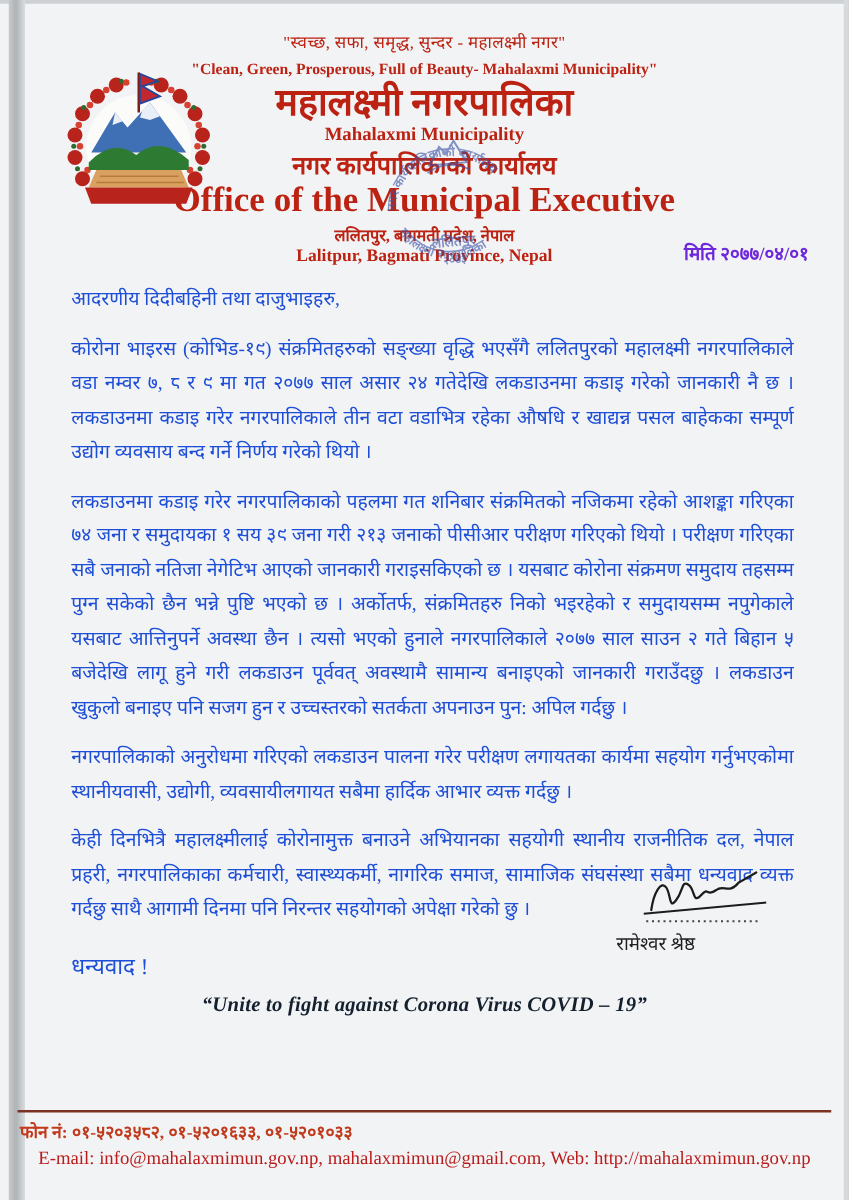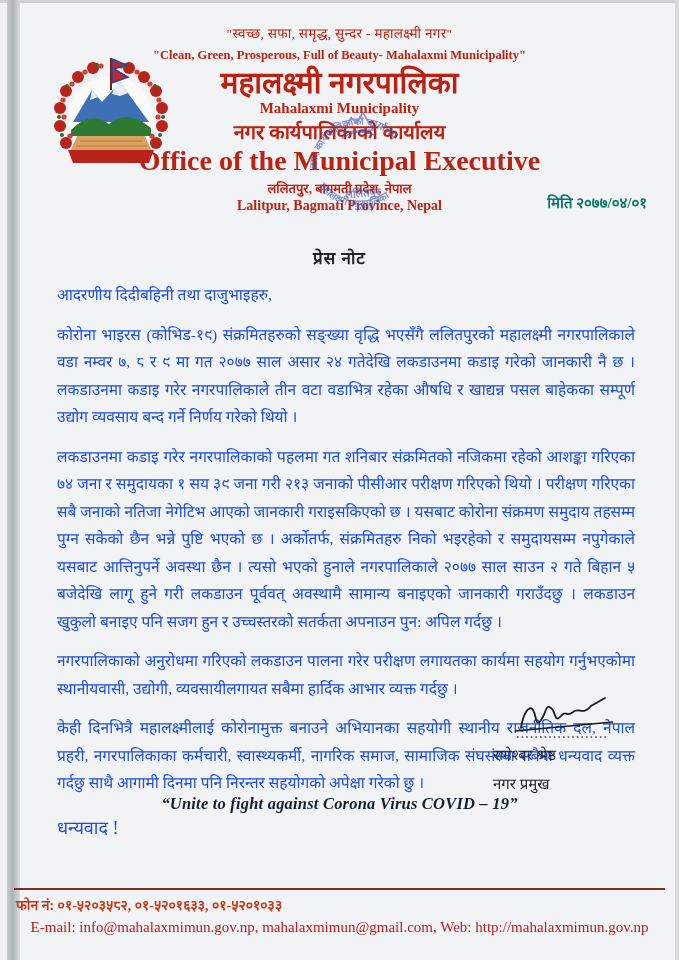--- a/index.html
+++ b/index.html
@@ -28,21 +28,21 @@
   .addr-np   { font-size:13px;  font-weight:bold; margin-top:2px; }
   .addr-en   { font-size:14px;  font-weight:bold; margin-top:1px; }
 
   .logo { position:absolute; left:50px; top:56px; width:122px; height:116px; }
   .stamp {
     position:absolute; left:293px; top:101px; width:134px; height:120px;
     opacity:.62; transform:rotate(-5deg); pointer-events:none;
   }
   .date-line {
     position:absolute; right:32px; top:192px;
-    font-size:15px; color:#0f766e; font-weight:bold;
+    font-size:15px; color:#6d28d9; font-weight:bold;
   }
 
   
   .press-title { text-align:center; font-weight:bold; font-size:17px; color:#232323; margin-top:32px; letter-spacing:1px; }
   .content { padding:0 44px 0 57px; font-size:15.5px; line-height:27.5px; color:#1d4ed8; }
   .salutation { margin-top:12px; }
   .para { margin-top:12px; text-align:justify; }
   .thanks { text-align:left; margin-top:18px; font-size:18px; }
 
   
@@ -158,39 +158,37 @@
 
       <path d="M53 30 L62 16 L67 22 L74 12 L83 30 Z" fill="none" stroke-width="1.6"></path>
       <path d="M51 36 Q67 26 85 36" fill="none" stroke-width="1.4"></path>
       <text x="67" y="96" font-size="11" font-weight="bold" text-anchor="middle" stroke="none">ललितपुर</text>
       <text x="67" y="110" font-size="9" font-weight="bold" text-anchor="middle" stroke="none">२०७३</text>
     </g>
   </svg>
 
   <div class="date-line">मिति २०७७/०४/०१</div>
 
-  <div class="press-title">प्रेस नोट</div>
 
   <div class="content">
     <div class="salutation">आदरणीय दिदीबहिनी तथा दाजुभाइहरु,</div>
     <p class="para">कोरोना भाइरस (कोभिड-१९) संक्रमितहरुको सङ्ख्या वृद्धि भएसँगै ललितपुरको महालक्ष्मी नगरपालिकाले वडा नम्वर ७, ८ र ९ मा गत २०७७ साल असार २४ गतेदेखि लकडाउनमा कडाइ गरेको जानकारी नै छ । लकडाउनमा कडाइ गरेर नगरपालिकाले तीन वटा वडाभित्र रहेका औषधि र खाद्यन्न पसल बाहेकका सम्पूर्ण उद्योग व्यवसाय बन्द गर्ने निर्णय गरेको थियो ।</p>
     <p class="para">लकडाउनमा कडाइ गरेर नगरपालिकाको पहलमा गत शनिबार संक्रमितको नजिकमा रहेको आशङ्का गरिएका ७४ जना र समुदायका १ सय ३९ जना गरी २१३ जनाको पीसीआर परीक्षण गरिएको थियो । परीक्षण गरिएका सबै जनाको नतिजा नेगेटिभ आएको जानकारी गराइसकिएको छ । यसबाट कोरोना संक्रमण समुदाय तहसम्म पुग्न सकेको छैन भन्ने पुष्टि भएको छ । अर्कोतर्फ, संक्रमितहरु निको भइरहेको र समुदायसम्म नपुगेकाले यसबाट आत्तिनुपर्ने अवस्था छैन । त्यसो भएको हुनाले नगरपालिकाले २०७७ साल साउन २ गते बिहान ५ बजेदेखि लागू हुने गरी लकडाउन पूर्ववत् अवस्थामै सामान्य बनाइएको जानकारी गराउँदछु । लकडाउन खुकुलो बनाइए पनि सजग हुन र उच्चस्तरको सतर्कता अपनाउन पुन: अपिल गर्दछु ।</p>
     <p class="para">नगरपालिकाको अनुरोधमा गरिएको लकडाउन पालना गरेर परीक्षण लगायतका कार्यमा सहयोग गर्नुभएकोमा स्थानीयवासी, उद्योगी,  व्यवसायीलगायत सबैमा हार्दिक आभार व्यक्त गर्दछु ।</p>
     <p class="para">केही दिनभित्रै महालक्ष्मीलाई कोरोनामुक्त बनाउने अभियानका सहयोगी स्थानीय राजनीतिक दल, नेपाल प्रहरी, नगरपालिकाका कर्मचारी, स्वास्थ्यकर्मी, नागरिक समाज,  सामाजिक संघसंस्था सबैमा धन्यवाद व्यक्त गर्दछु साथै आगामी दिनमा पनि निरन्तर सहयोगको अपेक्षा गरेको छु ।</p>
     <div class="thanks">धन्यवाद !</div>
   </div>
 
   <div class="sig-block">
     <svg class="sig-scribble" width="118" height="50" viewBox="0 0 118 50">
       <path d="M12 38 C14 24 20 14 24 20 C28 26 26 38 32 30 C38 22 36 14 42 18 C47 21 45 34 52 26 C58 19 56 28 64 22 C70 17 74 26 82 16 L96 8" fill="none" stroke="#1c1c1c" stroke-width="1.8" stroke-linecap="round"></path>
       <line x1="6" y1="41" x2="104" y2="32" stroke="#1c1c1c" stroke-width="1.6"></line>
       <line x1="8" y1="47" x2="100" y2="47" stroke="#444" stroke-width="1.6" stroke-dasharray="1.6 3"></line>
     </svg>
     <div class="sig-name">रामेश्वर श्रेष्ठ</div>
-    <div class="sig-title">नगर प्रमुख</div>
   </div>
 
   <div class="motto">“Unite to fight against Corona Virus COVID – 19”</div>
 
   <div class="footer-rule"></div>
   <div class="footer-phone">फोन नं: ०१-५२०३५८२, ०१-५२०१६३३, ०१-५२०१०३३</div>
   <div class="footer-email">E-mail: info@mahalaxmimun.gov.np, mahalaxmimun@gmail.com, Web: http://mahalaxmimun.gov.np</div>
 </div>
 
 </body></html>

